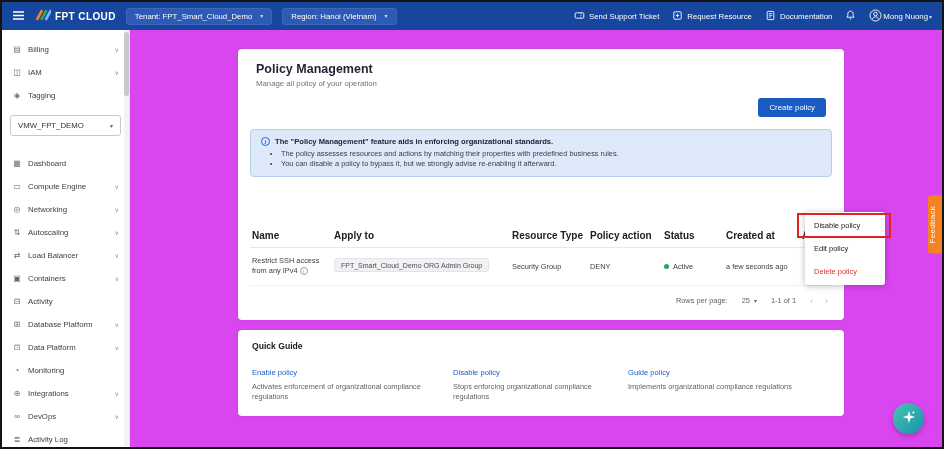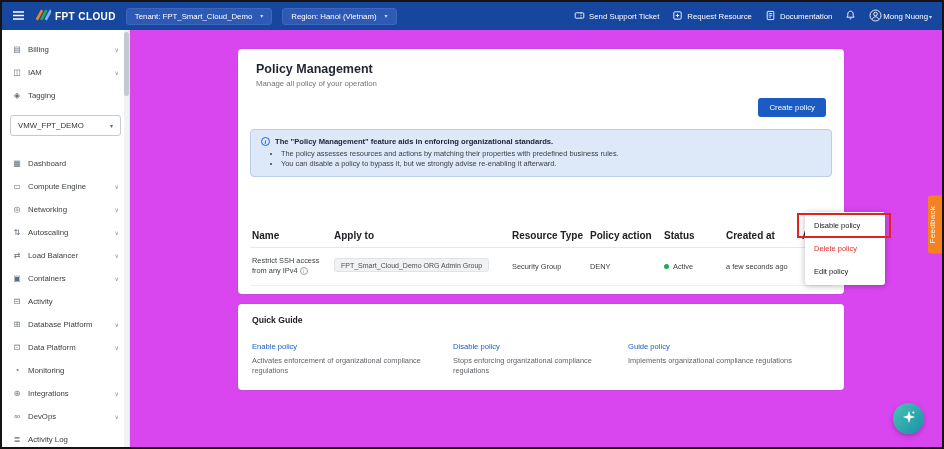--- a/index.html
+++ b/index.html
@@ -286,20 +286,32 @@
             <span>DENY</span>
             <span class="status">
               <span class="dot"></span>
               <span>Active</span>
             </span>
             <span>a few seconds ago</span>
             <span class="kebab">⋮</span>
           </div>
         </div>
 
+        <div class="pagination">
+          <span>Rows per page:</span>
+          <span class="rpp">
+            <span>25</span>
+            <span class="tb-caret">▾</span>
+          </span>
+          <span>1-1 of 1</span>
+          <span class="pg-nav">
+            <span>‹</span>
+            <span>›</span>
+          </span>
+        </div>
       </section>
 
       <section class="card card-guide">
         <div class="guide-title">Quick Guide</div>
         <div class="guide-grid">
           <div>
             <span class="guide-link">Enable policy</span>
             <div class="guide-desc">Activates enforcement of organizational compliance regulations</div>
           </div>
           <div>
@@ -312,22 +324,22 @@
           </div>
         </div>
       </section>
 
     </div>
   </main>
 
   <div class="context-menu">
     <div class="annotation-box"></div>
     <div class="menu-item">Disable policy</div>
+    <div class="menu-item">Edit policy</div>
     <div class="menu-item danger">Delete policy</div>
-    <div class="menu-item">Edit policy</div>
   </div>
 
   <div class="feedback-tab">Feedback</div>
   <div class="ai-fab">
     <span><svg width="14" height="14" viewBox="0 0 14 14">
           <path d="M7 0.8 L8.4 5.6 L13.2 7 L8.4 8.4 L7 13.2 L5.6 8.4 L0.8 7 L5.6 5.6 Z" fill="#fff"></path>
           <circle cx="11.4" cy="2.6" r="1" fill="#fff"></circle>
         </svg></span>
   </div>
 

